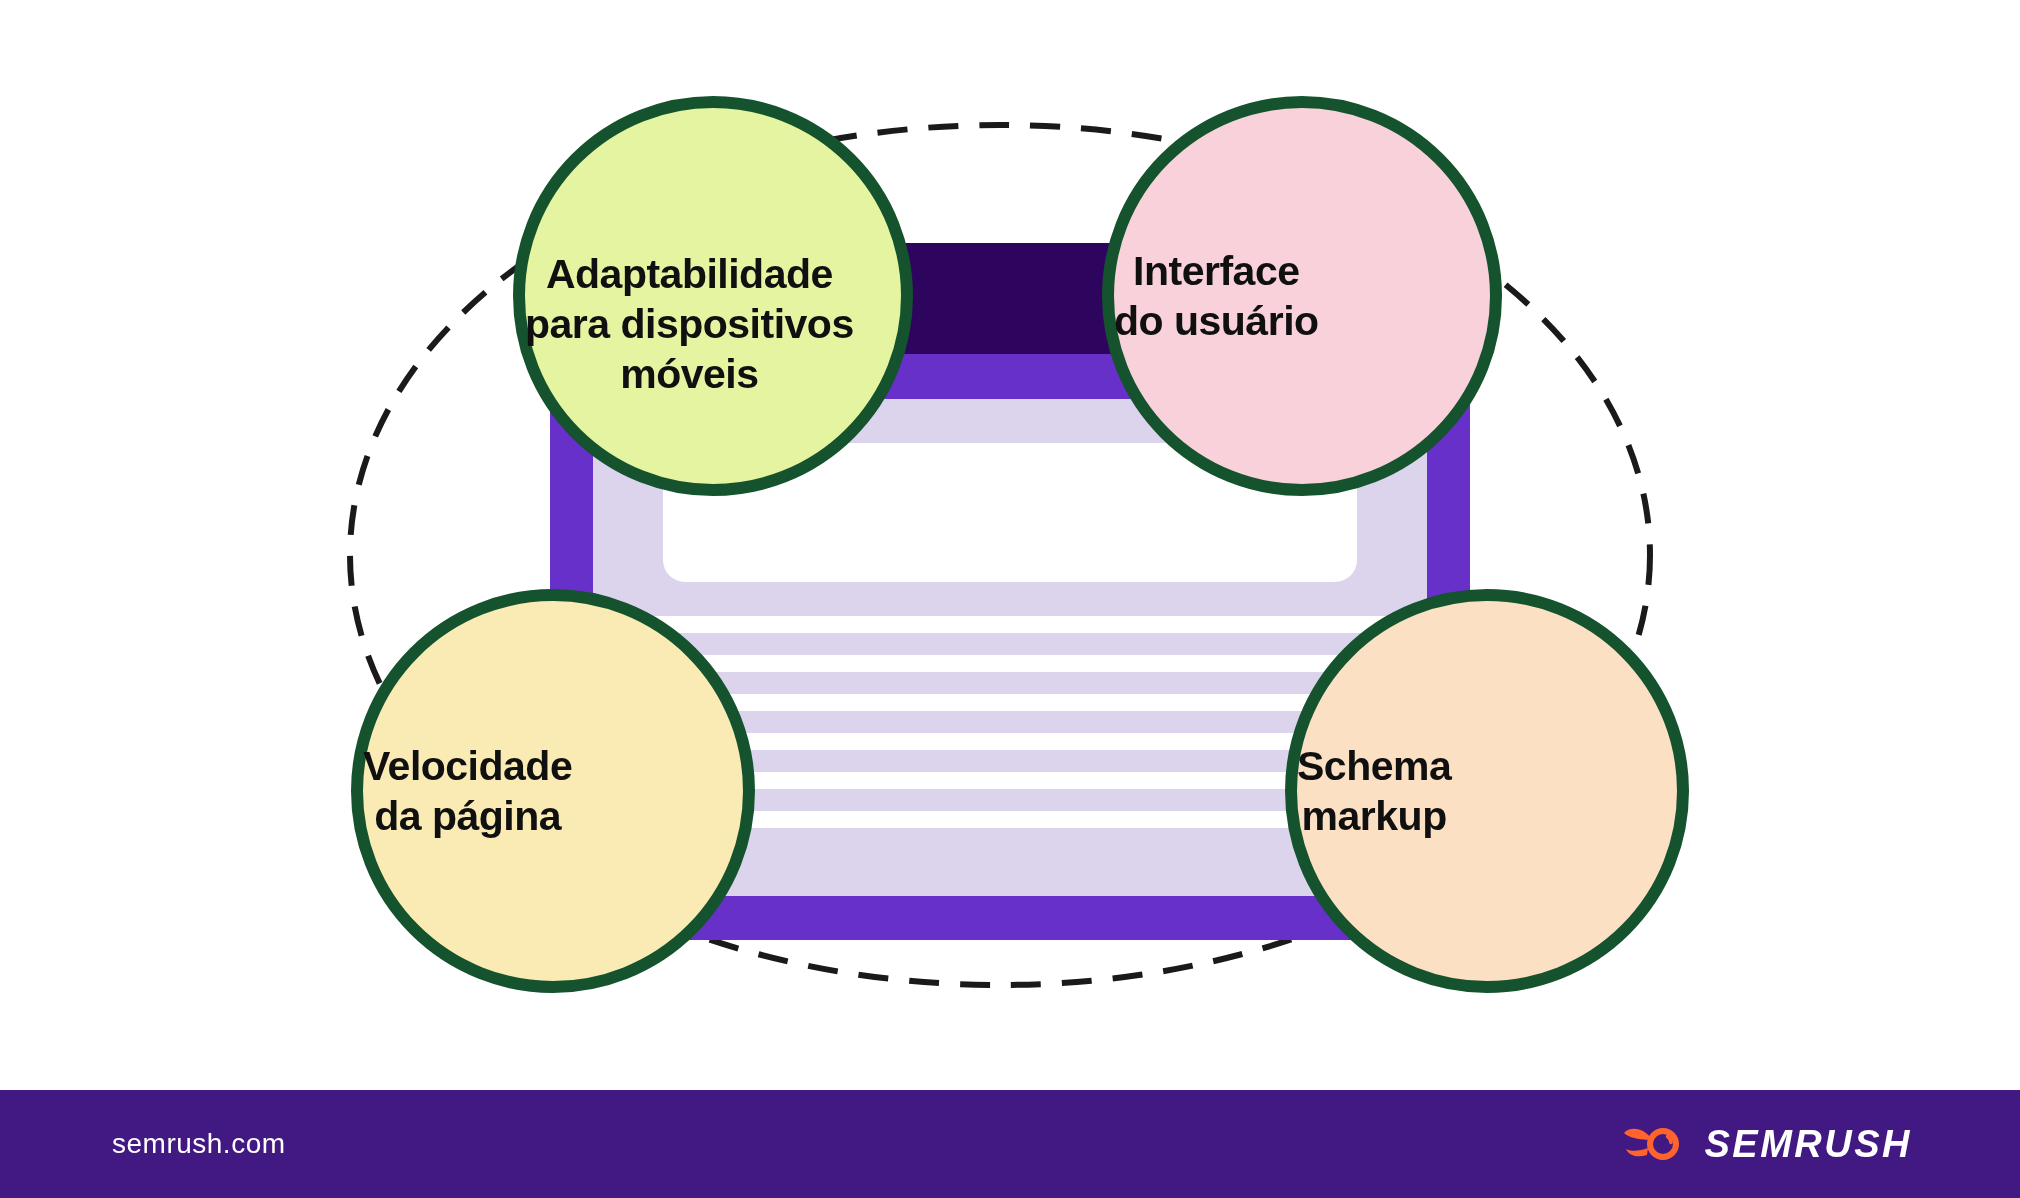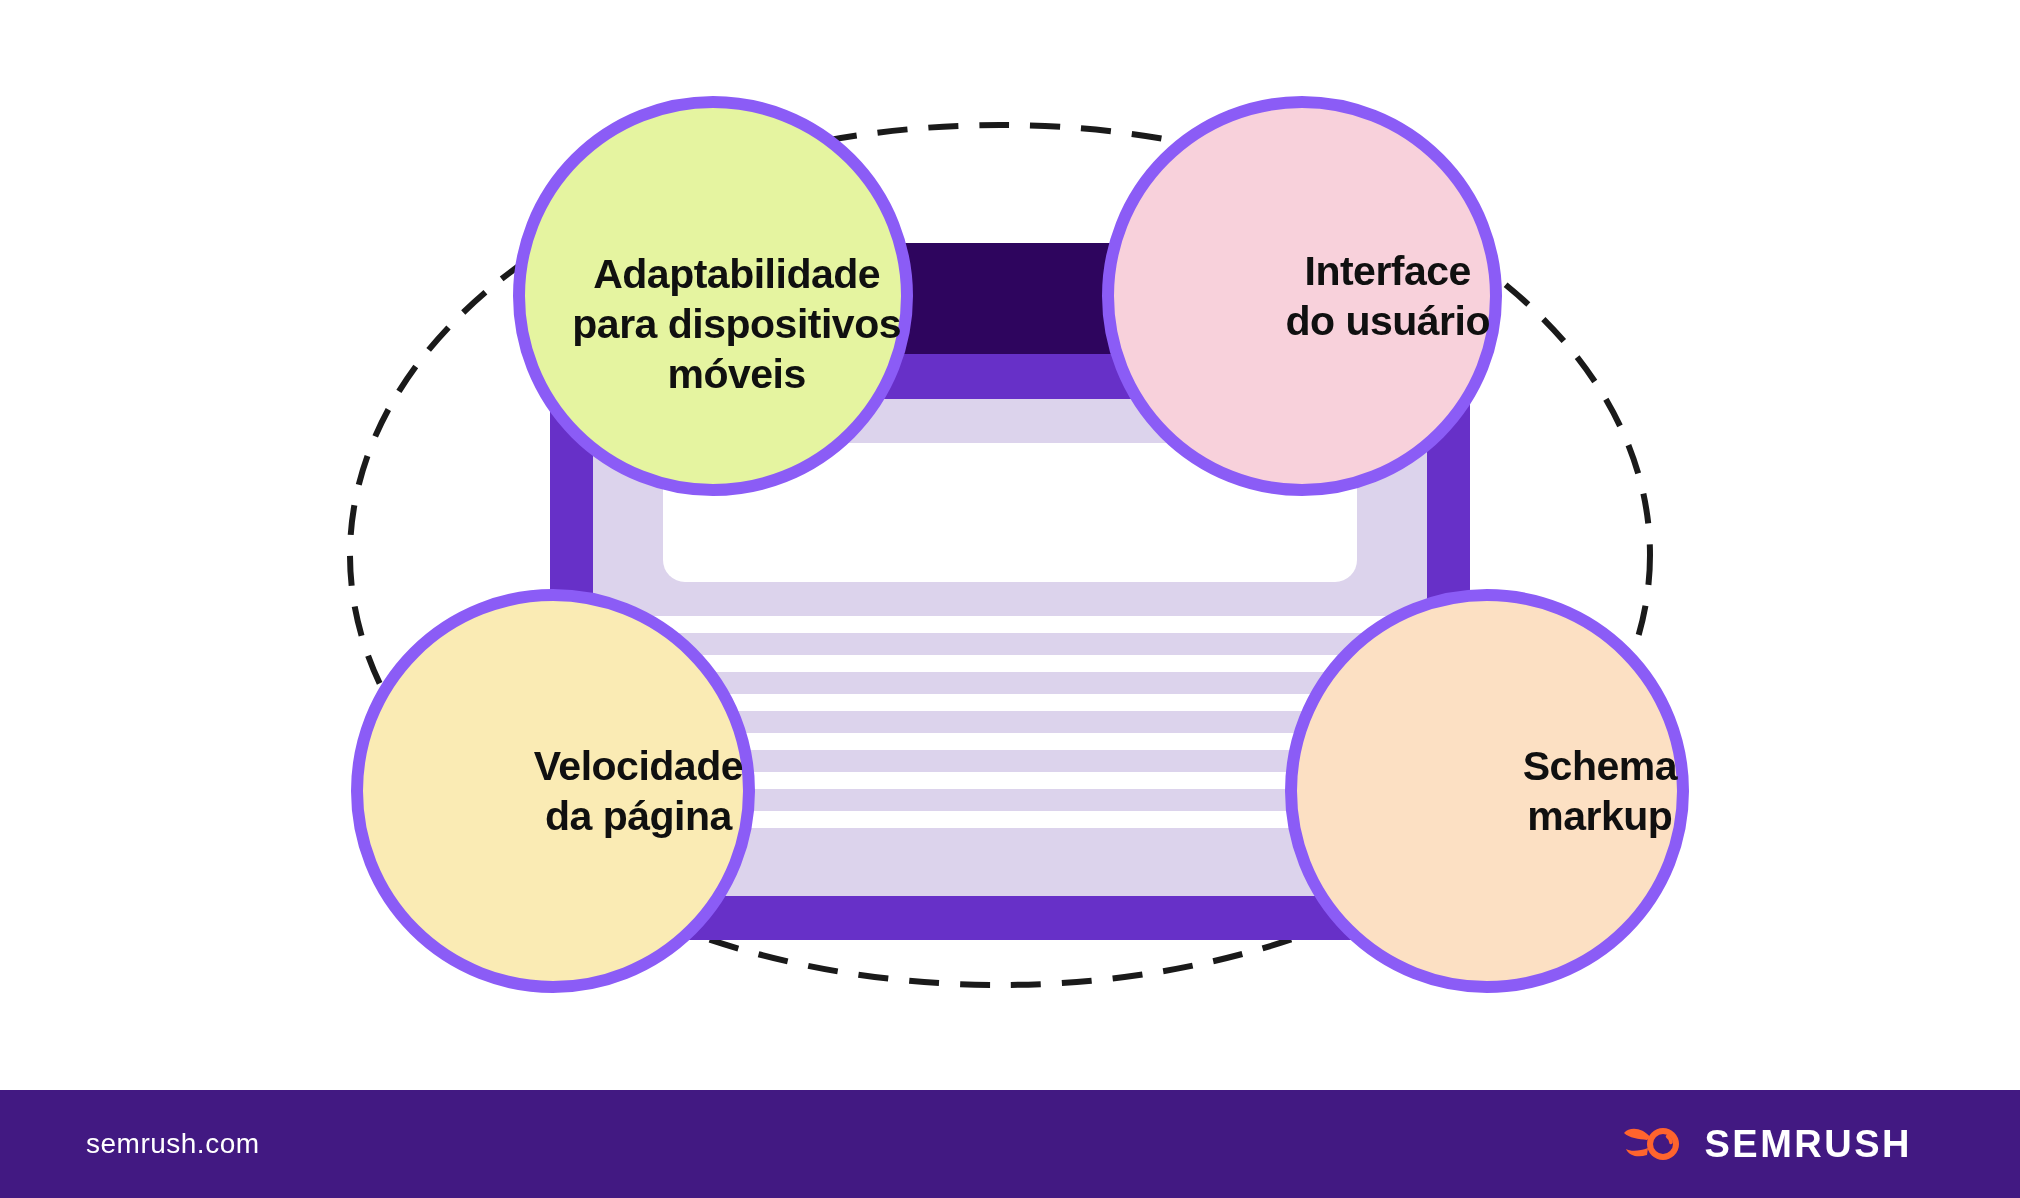--- a/index.html
+++ b/index.html
@@ -13,44 +13,44 @@
   
   .browser{position:absolute;left:550px;top:243px;width:920px;height:697px;border-radius:26px;}
   .browser-header{position:absolute;left:0;top:0;width:920px;height:111px;border-radius:26px 26px 0 0;}
   .browser-panel{position:absolute;left:43px;top:156px;width:834px;height:497px;}
   .browser-hero{position:absolute;left:70px;top:44px;width:694px;height:139px;border-radius:22px;background:#ffffff;}
   .line-gap{position:absolute;left:0;width:834px;height:17px;background:#ffffff;}
   .g1{top:217px}.g2{top:256px}.g3{top:295px}.g4{top:334px}.g5{top:373px}.g6{top:412px}
 
   
   .node{
-    position:absolute;border:12px solid #8b5cf6;border-radius:50%;
-    box-sizing:border-box;display:flex;align-items:center;justify-content:flex-end;
+    position:absolute;border:12px solid #14532d;border-radius:50%;
+    box-sizing:border-box;display:flex;align-items:center;justify-content:flex-start;
     text-align:center;
   }
   .node-top{width:400px;height:400px;}
   .node-bottom{width:404px;height:404px;}
   .n-mobile{left:513px;top:96px;}
   .n-ui{left:1102px;top:96px;}
   .n-speed{left:351px;top:589px;}
   .n-schema{left:1285px;top:589px;}
   .node-label{
     font-size:41px;line-height:50px;font-weight:700;letter-spacing:-0.5px;
     color:#101010;white-space:pre-line;
   }
   .nudge-down{transform:translateY(28px);}
 
   
   .footer{
     position:absolute;left:0;top:1090px;width:2020px;height:108px;
     display:flex;align-items:center;justify-content:space-between;
-    padding:0 108px 0 86px;box-sizing:border-box;
+    padding:0 108px 0 112px;box-sizing:border-box;
   }
   .site-url{font-size:28px;color:#ffffff;letter-spacing:0.5px;}
-  .brand-logo{display:flex;align-items:center;gap:23px;}
+  .brand-logo{display:flex;align-items:center;gap:23px;font-style:italic;}
   .brand-wordmark{font-size:38px;font-weight:700;color:#ffffff;letter-spacing:2.5px;}
 </style>
 </head>
 <body>
 
 <div class="stage">
 
   <svg class="dash-ring" viewBox="0 0 2020 1198">
     <ellipse cx="1000" cy="555" rx="650" ry="430" fill="none" stroke-width="6" stroke-dasharray="30 21" style="stroke: rgb(26, 26, 26);"></ellipse>
   </svg>

